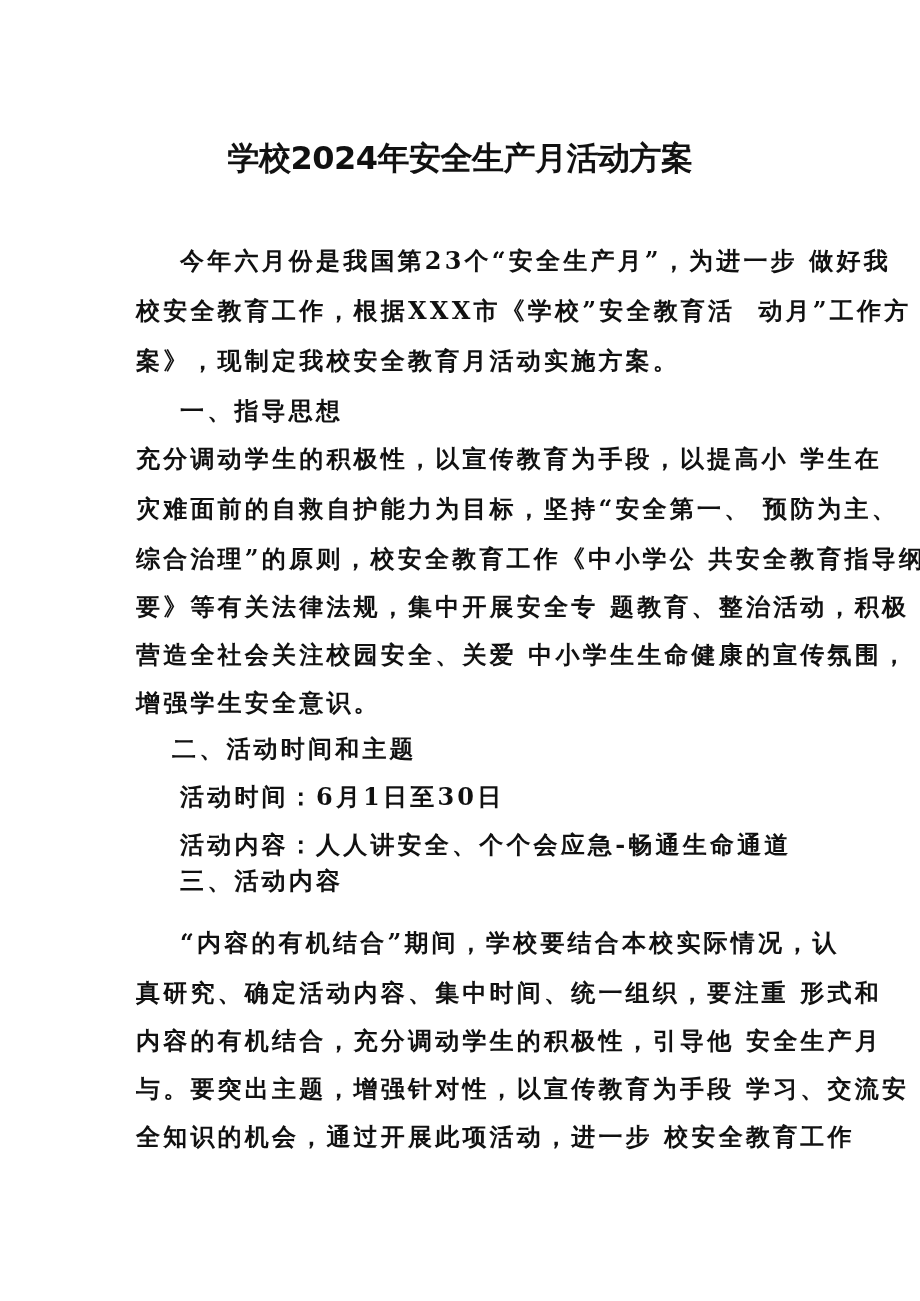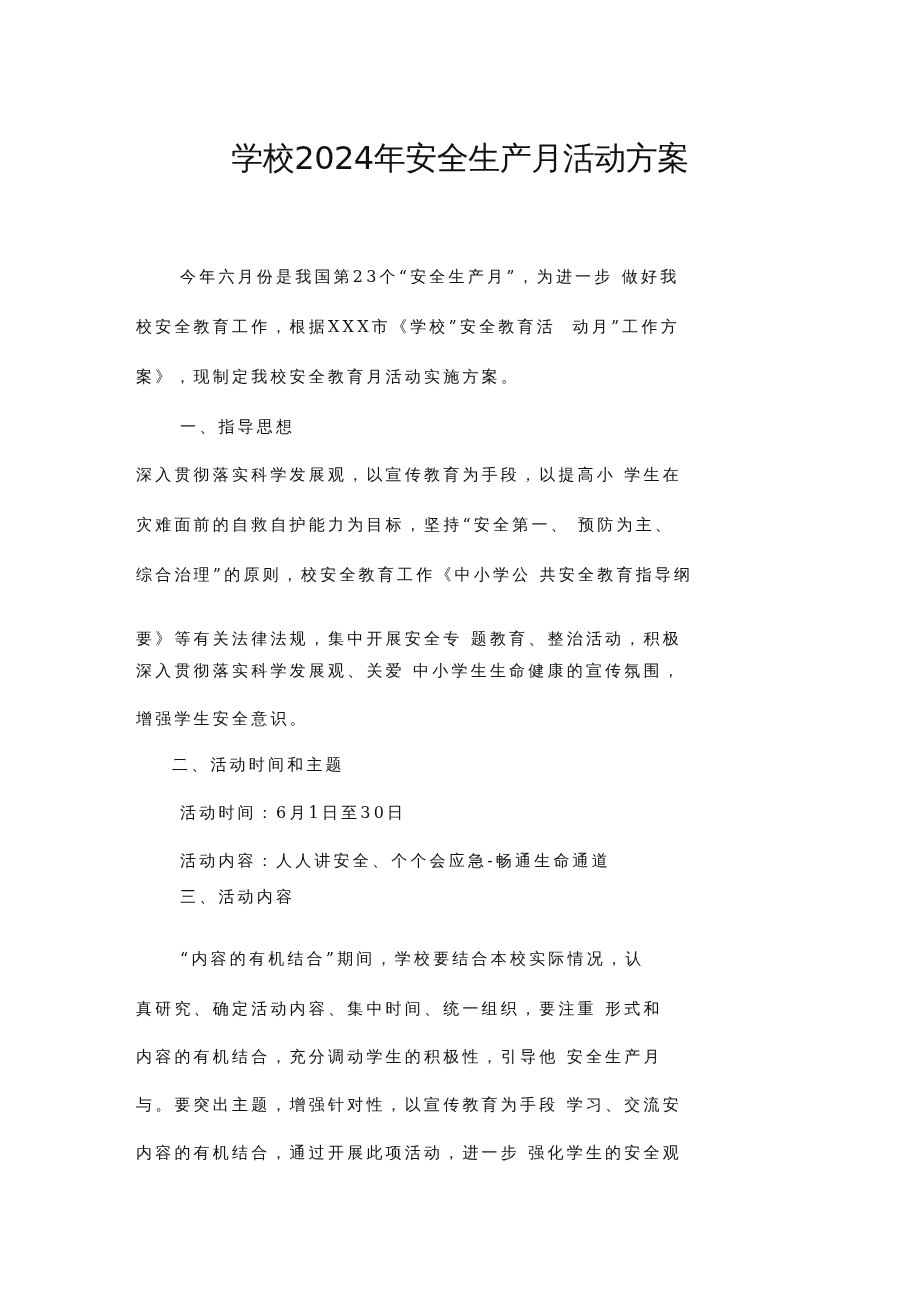--- a/index.html
+++ b/index.html
@@ -1,47 +1,47 @@
 <!DOCTYPE html>
 <html><head>
 <meta charset="utf-8">
 <style>
   html, body { margin: 0; padding: 0; background: #ffffff; }
   body { width: 920px; height: 1301px; position: relative; overflow: hidden; }
-  .page { position: absolute; left: 0; top: 0; width: 920px; height: 1301px; background: #ffffff; }
+  .page { position: absolute; left: 0; top: 0; width: 920px; height: 1301px; background: #ffffff; font-weight: bold; }
   .title {
     position: absolute; left: 0; top: 136px; width: 920px; text-align: center;
     font-family: "DejaVu Sans", sans-serif; font-size: 32px; color: #111111;
     letter-spacing: -0.5px; line-height: 44px;
   }
   .line {
     position: absolute; white-space: pre;
-    font-family: "DejaVu Serif", serif; font-size: 16px; color: #111111;
-    line-height: 30px; letter-spacing: 3.2px; margin-top: 16px;
+    font-family: "DejaVu Serif", serif; font-size: 24px; color: #111111;
+    line-height: 30px; letter-spacing: 3.2px;
   }
 </style>
 </head>
 <body>
 
 <div class="page">
   <div class="title">学校2024年安全生产月活动方案</div>
   <div id="body-lines">
       <div class="line" style="left: 180px; top: 246px;">今年六月份是我国第23个“安全生产月”，为进一步 做好我</div>
       <div class="line" style="left: 136px; top: 296px;">校安全教育工作，根据XXX市《学校”安全教育活  动月”工作方</div>
       <div class="line" style="left: 136px; top: 346px;">案》，现制定我校安全教育月活动实施方案。</div>
       <div class="line" style="left: 180px; top: 396px;">一、指导思想</div>
-      <div class="line" style="left: 136px; top: 444px;">深入贯彻落实科学发展观，以宣传教育为手段，以提高小 学生在</div>
+      <div class="line" style="left: 136px; top: 444px;">充分调动学生的积极性，以宣传教育为手段，以提高小 学生在</div>
       <div class="line" style="left: 136px; top: 494px;">灾难面前的自救自护能力为目标，坚持“安全第一、 预防为主、</div>
       <div class="line" style="left: 136px; top: 544px;">综合治理”的原则，校安全教育工作《中小学公 共安全教育指导纲</div>
-      <div class="line" style="left: 136px; top: 608px;">要》等有关法律法规，集中开展安全专 题教育、整治活动，积极</div>
-      <div class="line" style="left: 136px; top: 640px;">深入贯彻落实科学发展观、关爱 中小学生生命健康的宣传氛围，</div>
+      <div class="line" style="left: 136px; top: 592px;">要》等有关法律法规，集中开展安全专 题教育、整治活动，积极</div>
+      <div class="line" style="left: 136px; top: 640px;">营造全社会关注校园安全、关爱 中小学生生命健康的宣传氛围，</div>
       <div class="line" style="left: 136px; top: 688px;">增强学生安全意识。</div>
       <div class="line" style="left: 172px; top: 734px;">二、活动时间和主题</div>
       <div class="line" style="left: 180px; top: 782px;">活动时间：6月1日至30日</div>
       <div class="line" style="left: 180px; top: 830px;">活动内容：人人讲安全、个个会应急-畅通生命通道</div>
       <div class="line" style="left: 180px; top: 866px;">三、活动内容</div>
       <div class="line" style="left: 180px; top: 928px;">“内容的有机结合”期间，学校要结合本校实际情况，认</div>
       <div class="line" style="left: 136px; top: 978px; text-align: center;">真研究、确定活动内容、集中时间、统一组织，要注重 形式和</div>
       <div class="line" style="left: 136px; top: 1026px;">内容的有机结合，充分调动学生的积极性，引导他 安全生产月</div>
       <div class="line" style="left: 136px; top: 1074px;">与。要突出主题，增强针对性，以宣传教育为手段 学习、交流安</div>
-      <div class="line" style="left: 136px; top: 1122px;">内容的有机结合，通过开展此项活动，进一步 强化学生的安全观</div>
+      <div class="line" style="left: 136px; top: 1122px;">全知识的机会，通过开展此项活动，进一步 校安全教育工作</div>
     </div>
 </div>
 
 </body></html>

